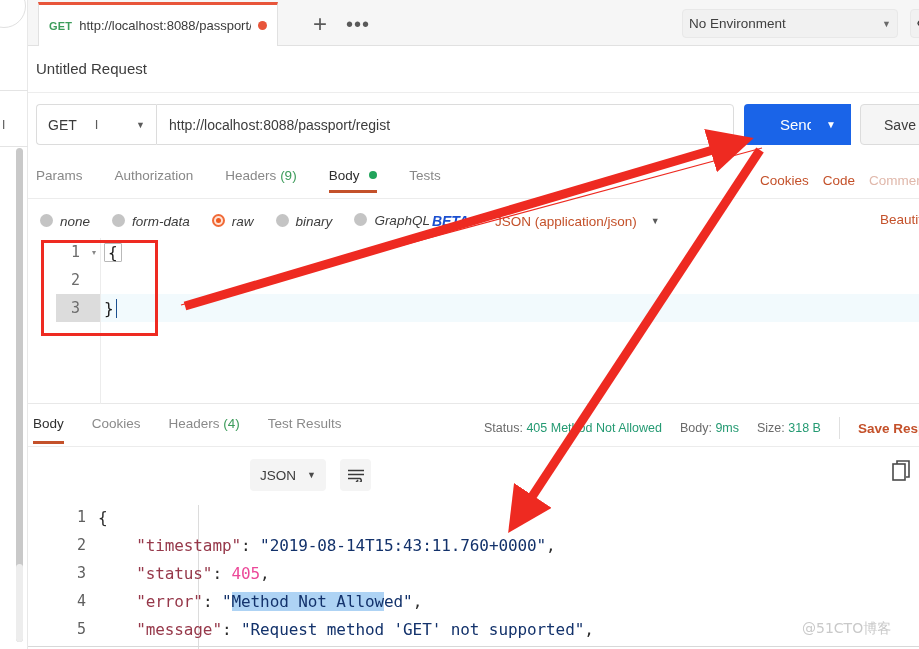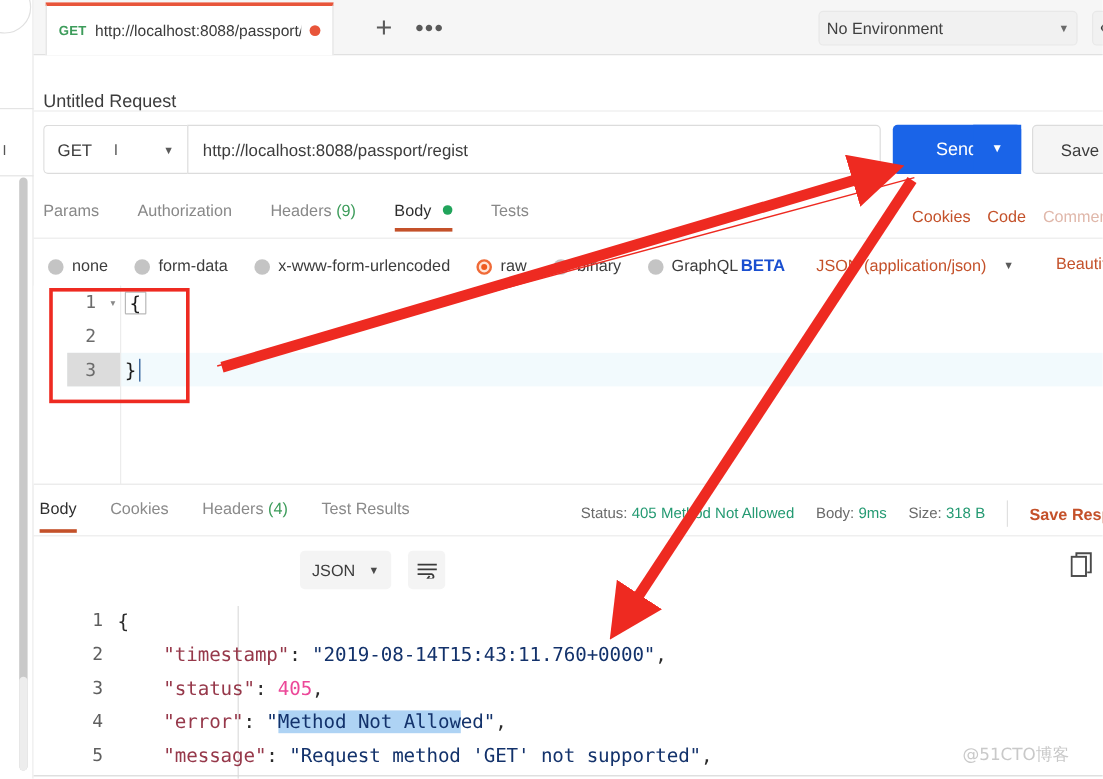--- a/index.html
+++ b/index.html
@@ -67,21 +67,21 @@
   }
   .env-select .caret { margin-left: auto; font-size: 9px; color: #6a6a6a; }
   .env-eye {
     position: absolute; left: 882px; top: 9px; width: 31px; height: 29px;
     background: #f1f1f1; border: 1px solid #e8e8e8; border-radius: 4px;
     display: flex; align-items: center; justify-content: center;
   }
 
   
   .req-title {
-    position: absolute; left: 36px; top: 76px; font-size: 15px; color: #3c3c3c; text-align: right;
+    position: absolute; left: 36px; top: 60px; font-size: 15px; color: #3c3c3c; text-align: right;
   }
   .title-rule { position: absolute; left: 28px; top: 92px; right: 0; height: 1px; background: #ededed; }
 
   
   .url-row { position: absolute; left: 36px; top: 104px; height: 41px; }
   .method-box {
     position: absolute; left: 0; top: 0; width: 120px; height: 41px;
     border: 1px solid #dcdcdc; border-right: none; border-radius: 4px 0 0 4px;
     background: #fff; display: flex; align-items: center; padding: 0 11px;
     font-size: 14px; color: #3b3b3b;
@@ -137,21 +137,21 @@
   }
   .req-actions span { color: #c4512a; white-space: nowrap; }
   .req-actions span.muted { color: #e0b8ab; }
   .tabs-rule { position: absolute; left: 28px; top: 198px; right: 0; height: 1px; background: #ececec; }
 
   
   .btype-row {
     position: absolute; left: 40px; top: 207px; height: 28px;
     display: flex; align-items: center; font-size: 13.5px; color: #3c3c3c;
   }
-  .radio-item { display: flex; align-items: flex-end; margin-right: 22px; white-space: nowrap; }
+  .radio-item { display: flex; align-items: flex-start; margin-right: 22px; white-space: nowrap; font-style: italic; }
   .radio {
     width: 13px; height: 13px; border-radius: 50%; background: #c4c4c4;
     margin-right: 7px; flex: none;
   }
   .radio.on { background: #ffe3d6; border: 2px solid #f06a37; position: relative; }
   .radio.on::after {
     content: ""; position: absolute; left: 2px; top: 2px; width: 5px; height: 5px;
     border-radius: 50%; background: #ef5b20;
   }
   .beta-sup { font-size: 14px; color: #1a4fd0; font-weight: bold; vertical-align: 6px; margin-left: 2px; }
@@ -335,24 +335,20 @@
   <div class="tabs-rule"></div>
 
   <div class="btype-row">
     <div class="radio-item">
       <span class="radio"></span>
       <span>none</span>
     </div>
     <div class="radio-item">
       <span class="radio"></span>
       <span>form-data</span>
-    </div>
-    <div class="radio-item">
-      <span class="radio"></span>
-      <span>x-www-form-urlencoded</span>
     </div>
     <div class="radio-item">
       <span class="radio on"></span>
       <span>raw</span>
     </div>
     <div class="radio-item">
       <span class="radio"></span>
       <span>binary</span>
     </div>
     <div class="radio-item">

